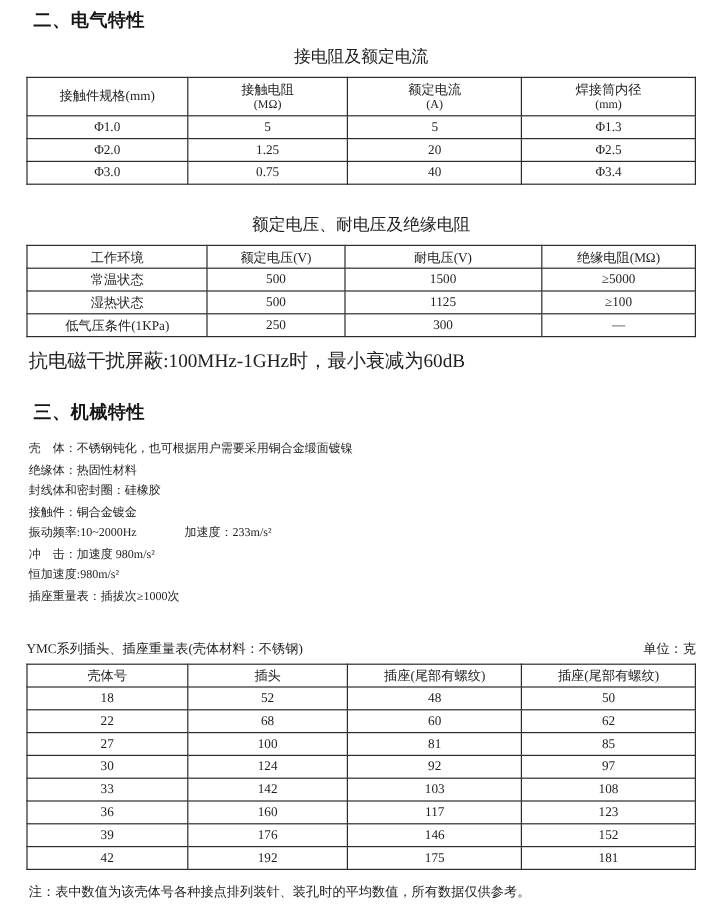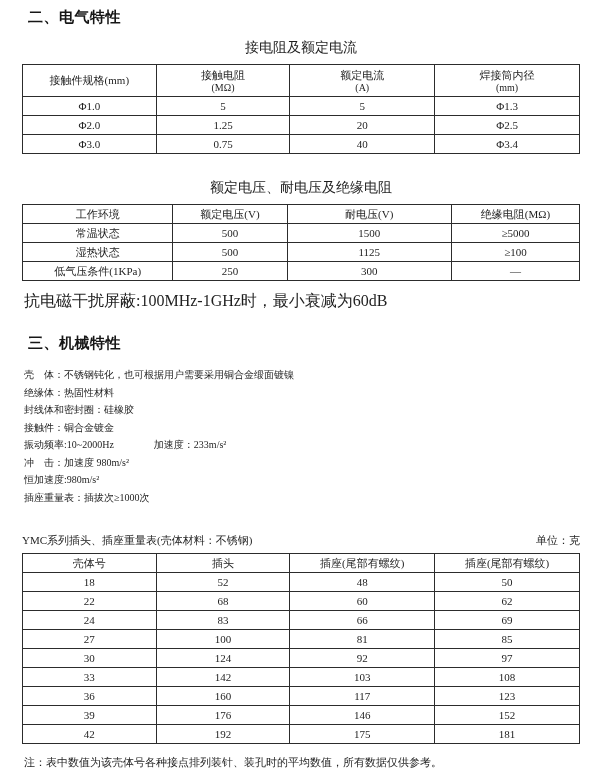--- a/index.html
+++ b/index.html
@@ -215,26 +215,20 @@
           <td>48</td>
           <td>50</td>
         </tr>
         <tr>
           <td>22</td>
           <td>68</td>
           <td>60</td>
           <td>62</td>
         </tr>
         <tr>
-          <td>24</td>
-          <td>83</td>
-          <td>66</td>
-          <td>69</td>
-        </tr>
-        <tr>
           <td>27</td>
           <td>100</td>
           <td>81</td>
           <td>85</td>
         </tr>
         <tr>
           <td>30</td>
           <td>124</td>
           <td>92</td>
           <td>97</td>

